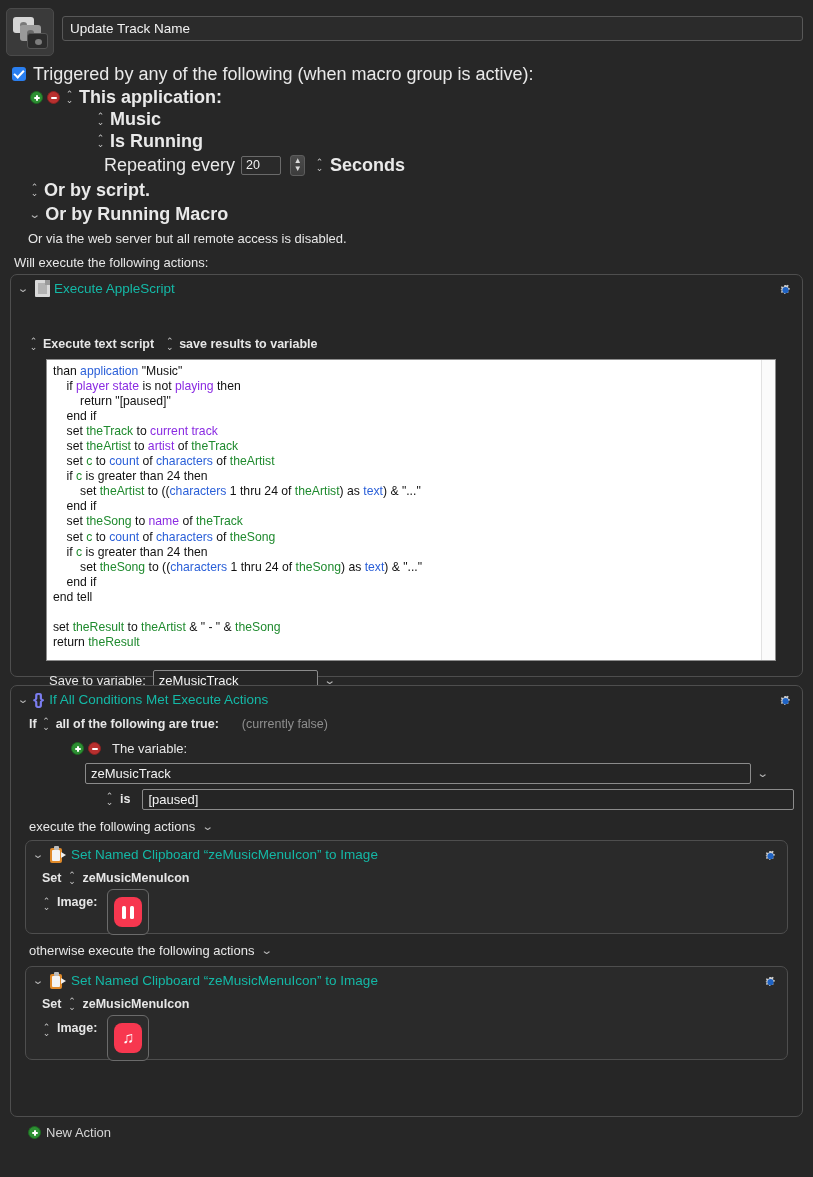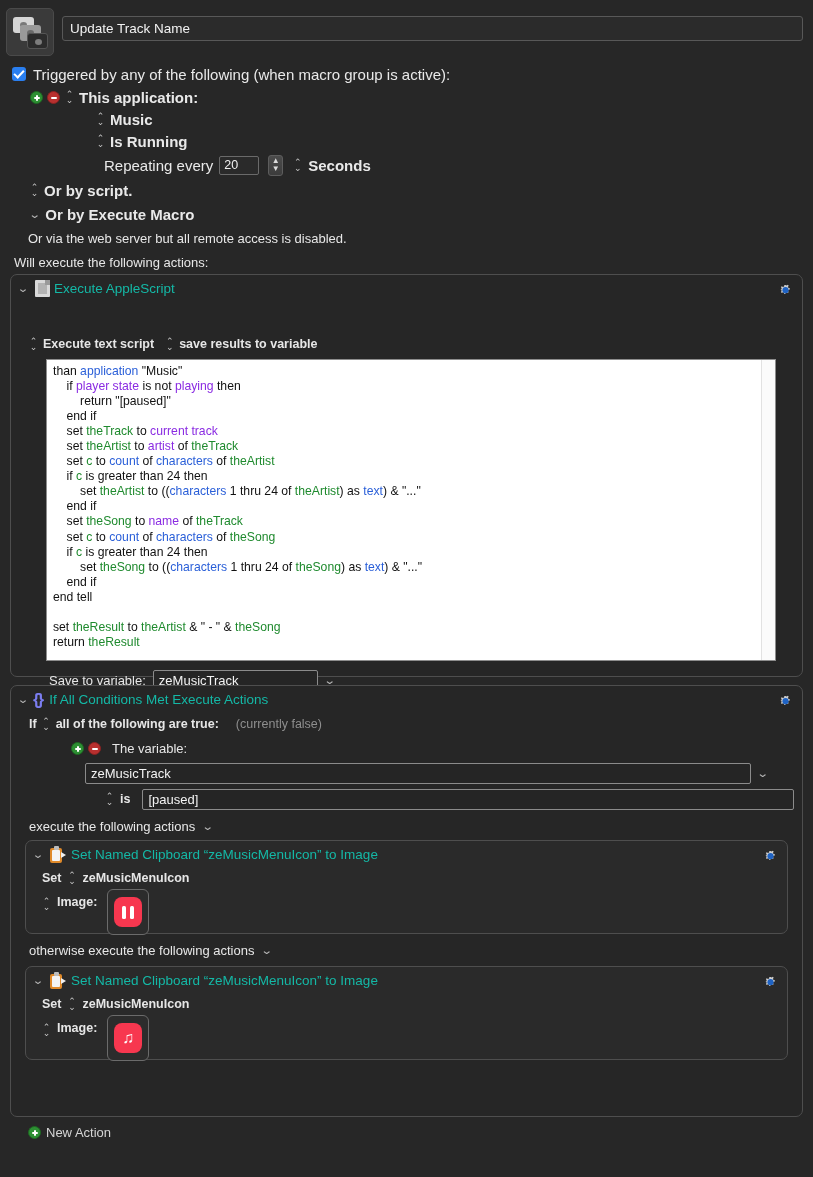--- a/index.html
+++ b/index.html
@@ -39,21 +39,21 @@
   .trigger-line { display: flex; align-items: center; padding: 0 0 0 12px; height: 24px; }
   .chk {
     width: 14px; height: 14px; border-radius: 3px; background: #2a7ff0;
     position: relative; flex: 0 0 auto; margin-right: 7px;
   }
   .chk::after {
     content: ""; position: absolute; left: 4px; top: 1px;
     width: 4px; height: 8px; border: solid #fff; border-width: 0 2px 2px 0;
     transform: rotate(43deg);
   }
-  .t-label { font-size: 15px; color: #e9e9e9; }
+  .t-label { font-size: 18px; color: #e9e9e9; }
   .bold { font-weight: bold; }
 
   .row { display: flex; align-items: center; }
   .plusminus { display: inline-flex; align-items: center; gap: 4px; }
   .pm {
     width: 13px; height: 13px; border-radius: 50%;
     position: relative; display: inline-block;
   }
   .pm.plus  { background: #2d8f33; border: 1px solid #1d6a22; }
   .pm.minus { background: #b8302f; border: 1px solid #8a2222; }
@@ -211,21 +211,21 @@
     <span class="t-label bold">Seconds</span>
   </div>
 
   <div class="row indent1" style="height:24px; gap:5px;">
     <span class="popupmark"></span>
     <span class="t-label bold">Or by script.</span>
   </div>
 
   <div class="row indent1" style="height:24px; gap:6px;">
     <span class="chev">⌄</span>
-    <span class="t-label bold">Or by Execute Macro</span>
+    <span class="t-label bold">Or by Running Macro</span>
   </div>
 
   <div class="row" style="height:24px; padding-left:28px;">
     <span class="plain-text">Or via the web server but all remote access is disabled.</span>
   </div>
 
   <div class="row" style="height:24px; padding-left:14px;">
     <span class="plain-text">Will execute the following actions:</span>
   </div>
 
@@ -288,21 +288,21 @@
       <svg class="gear" viewBox="0 0 20 20">
         <path d="M10 1.6l1.4.6 1.3-.9 1.1 1.1-.9 1.3.6 1.4 1.6.2v1.6l-1.6.2-.6 1.4.9 1.3-1.1 1.1-1.3-.9-1.4.6-.2 1.6H8.6l-.2-1.6-1.4-.6-1.3.9-1.1-1.1.9-1.3-.6-1.4-1.6-.2V6.9l1.6-.2.6-1.4-.9-1.3 1.1-1.1 1.3.9 1.4-.6.2-1.6H10z" fill="#cfcfcf" transform="translate(0,2)"></path>
         <circle cx="10" cy="9.6" r="3.6" fill="#1f63c4"></circle>
       </svg>
     </div>
 
     <div class="sub-row" style="height:24px; gap:5px; padding-left:18px;">
       <span class="bold">If</span>
       <span class="popupmark"></span>
       <span class="bold">all of the following are true:</span>
-      <span class="muted" style="margin-left:12px; font-size:12.5px;">(currently false)</span>
+      <span class="muted" style="margin-left:18px; font-size:12.5px;">(currently false)</span>
     </div>
 
     <div class="row" style="height:24px; padding-left:60px; gap:5px;">
       <span class="plusminus">
         <span class="pm plus"></span>
         <span class="pm minus"></span>
       </span>
       <span class="plain-text" style="margin-left:6px;">The variable:</span>
     </div>
 

